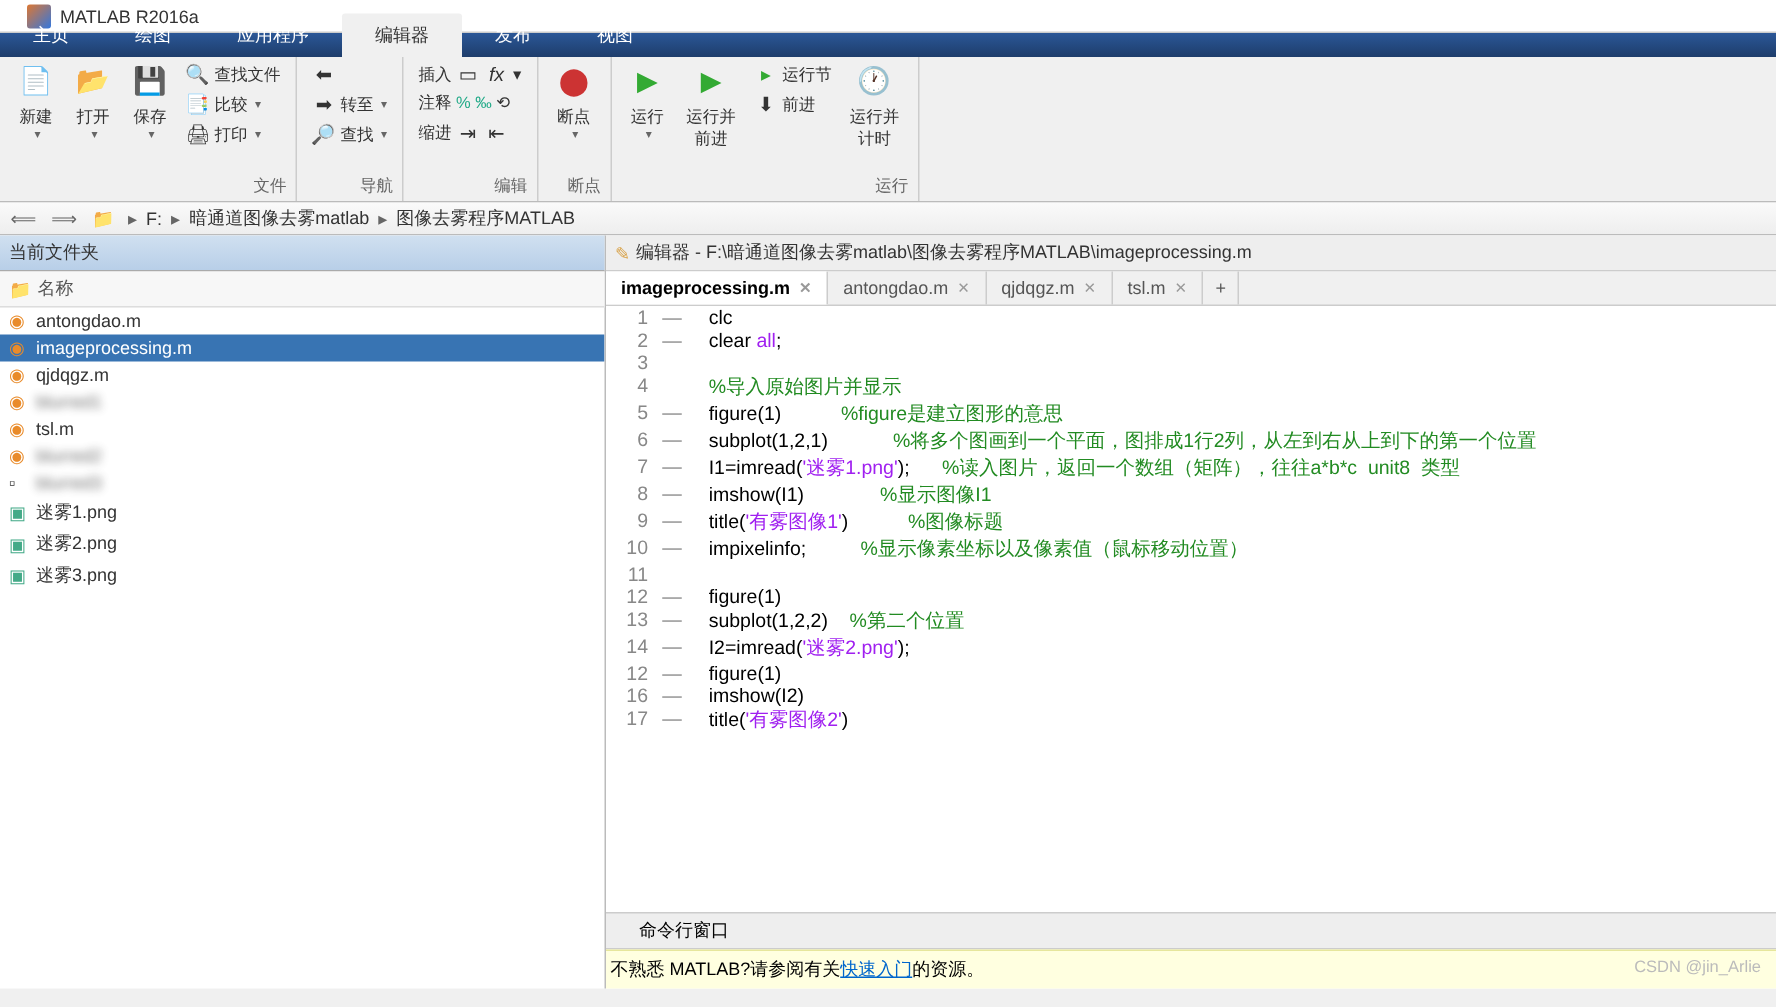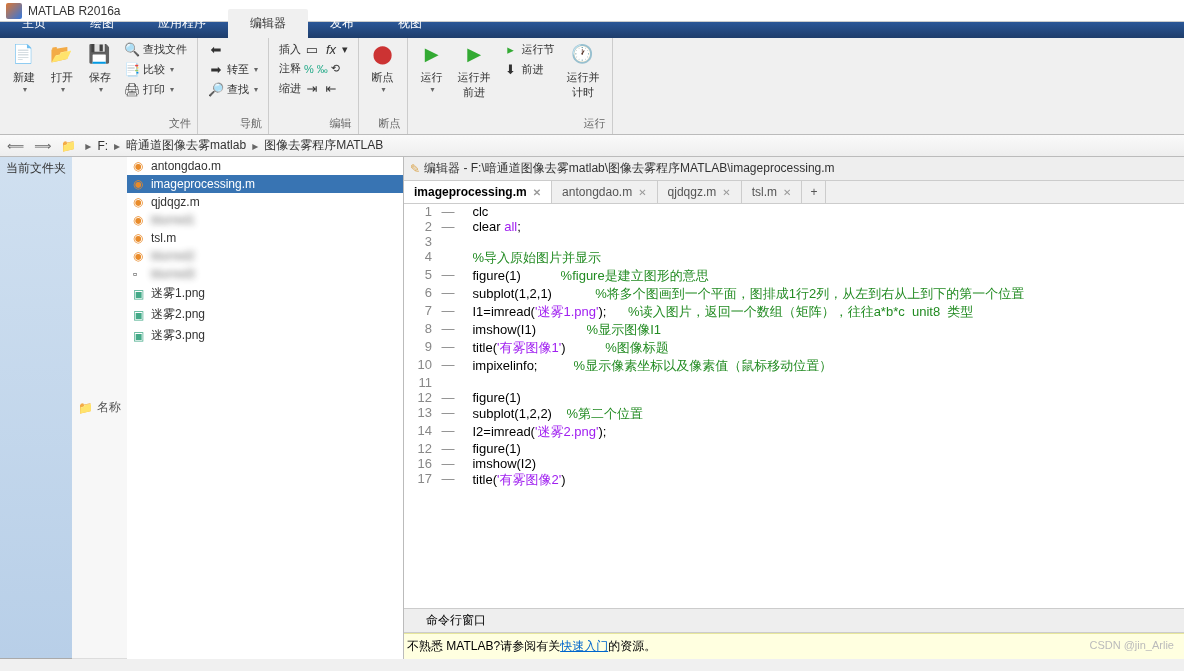--- a/index.html
+++ b/index.html
@@ -1,19 +1,19 @@
 <!DOCTYPE html>
 <html><head>
 <meta charset="utf-8">
 <style>
 * { box-sizing: border-box; margin: 0; padding: 0; font-family: "Microsoft YaHei", Arial, sans-serif; }
 body { width: 1184px; height: 671px; overflow: hidden; background: #f0f0f0; font-size: 12px; }
 
 
-.title-bar { height: 22px; background: #fff; display: flex; align-items: center; padding-left: 6px; border-bottom: 1px solid #ccc; }
+.title-bar { height: 22px; background: #fff; display: flex; align-items: center; padding-left: 18px; border-bottom: 1px solid #ccc; }
 .title-bar .logo { width: 16px; height: 16px; background: linear-gradient(135deg,#d73,#37d); border-radius: 2px; margin-right: 6px; }
 .title-bar span { font-size: 12px; color: #333; }
 
 
 .main-tabs { height: 16px; background: linear-gradient(#2b5797,#1e3d6b); display: flex; align-items: flex-end; }
 .main-tabs .tab { padding: 6px 22px; color: #fff; font-size: 12px; cursor: pointer; }
 .main-tabs .tab.active { background: #f0f0f0; color: #333; border-radius: 2px 2px 0 0; }
 
 
 .ribbon { height: 97px; background: #f0f0f0; border-bottom: 1px solid #bbb; display: flex; }
@@ -30,21 +30,21 @@
 
 .breadcrumb { height: 22px; background: linear-gradient(#fafafa,#eee); border-bottom: 1px solid #bbb; display: flex; align-items: center; padding: 0 4px; gap: 4px; font-size: 12px; color: #333; }
 .breadcrumb .nav-btn { padding: 0 3px; cursor: pointer; color: #666; }
 .breadcrumb .sep { color: #666; padding: 0 2px; }
 .breadcrumb .path-part { cursor: pointer; }
 
 
 .main-area { display: flex; height: 502px; }
 
 
-.sidebar { width: 404px; background: #fff; border-right: 1px solid #bbb; display: flex; flex-direction: row; }
+.sidebar { width: 404px; background: #fff; border-right: 1px solid #bbb; display: flex; flex-direction: column; }
 .sidebar-title { background: linear-gradient(#d0e0f0,#b8cfe8); padding: 3px 6px; font-size: 12px; color: #333; border-bottom: 1px solid #aaa; }
 .sidebar-header { display: flex; align-items: center; padding: 3px 6px; border-bottom: 1px solid #ddd; background: #f7f7f7; font-size: 12px; color: #555; }
 .sidebar-header .folder-icon { margin-right: 4px; color:#d9a34a; }
 .file-list { flex: 1; overflow: auto; }
 .file-item { display: flex; align-items: center; padding: 2px 6px; font-size: 12px; color: #333; cursor: pointer; gap: 4px; }
 .file-item.selected { background: #3874b3; color: #fff; }
 .file-item .file-icon { width: 14px; display:inline-flex; }
 .file-item.blurred .name { filter: blur(3px); opacity: 0.7; }
 .ficon-m { color:#e98b2a; }
 .ficon-png { color:#4a8; }

